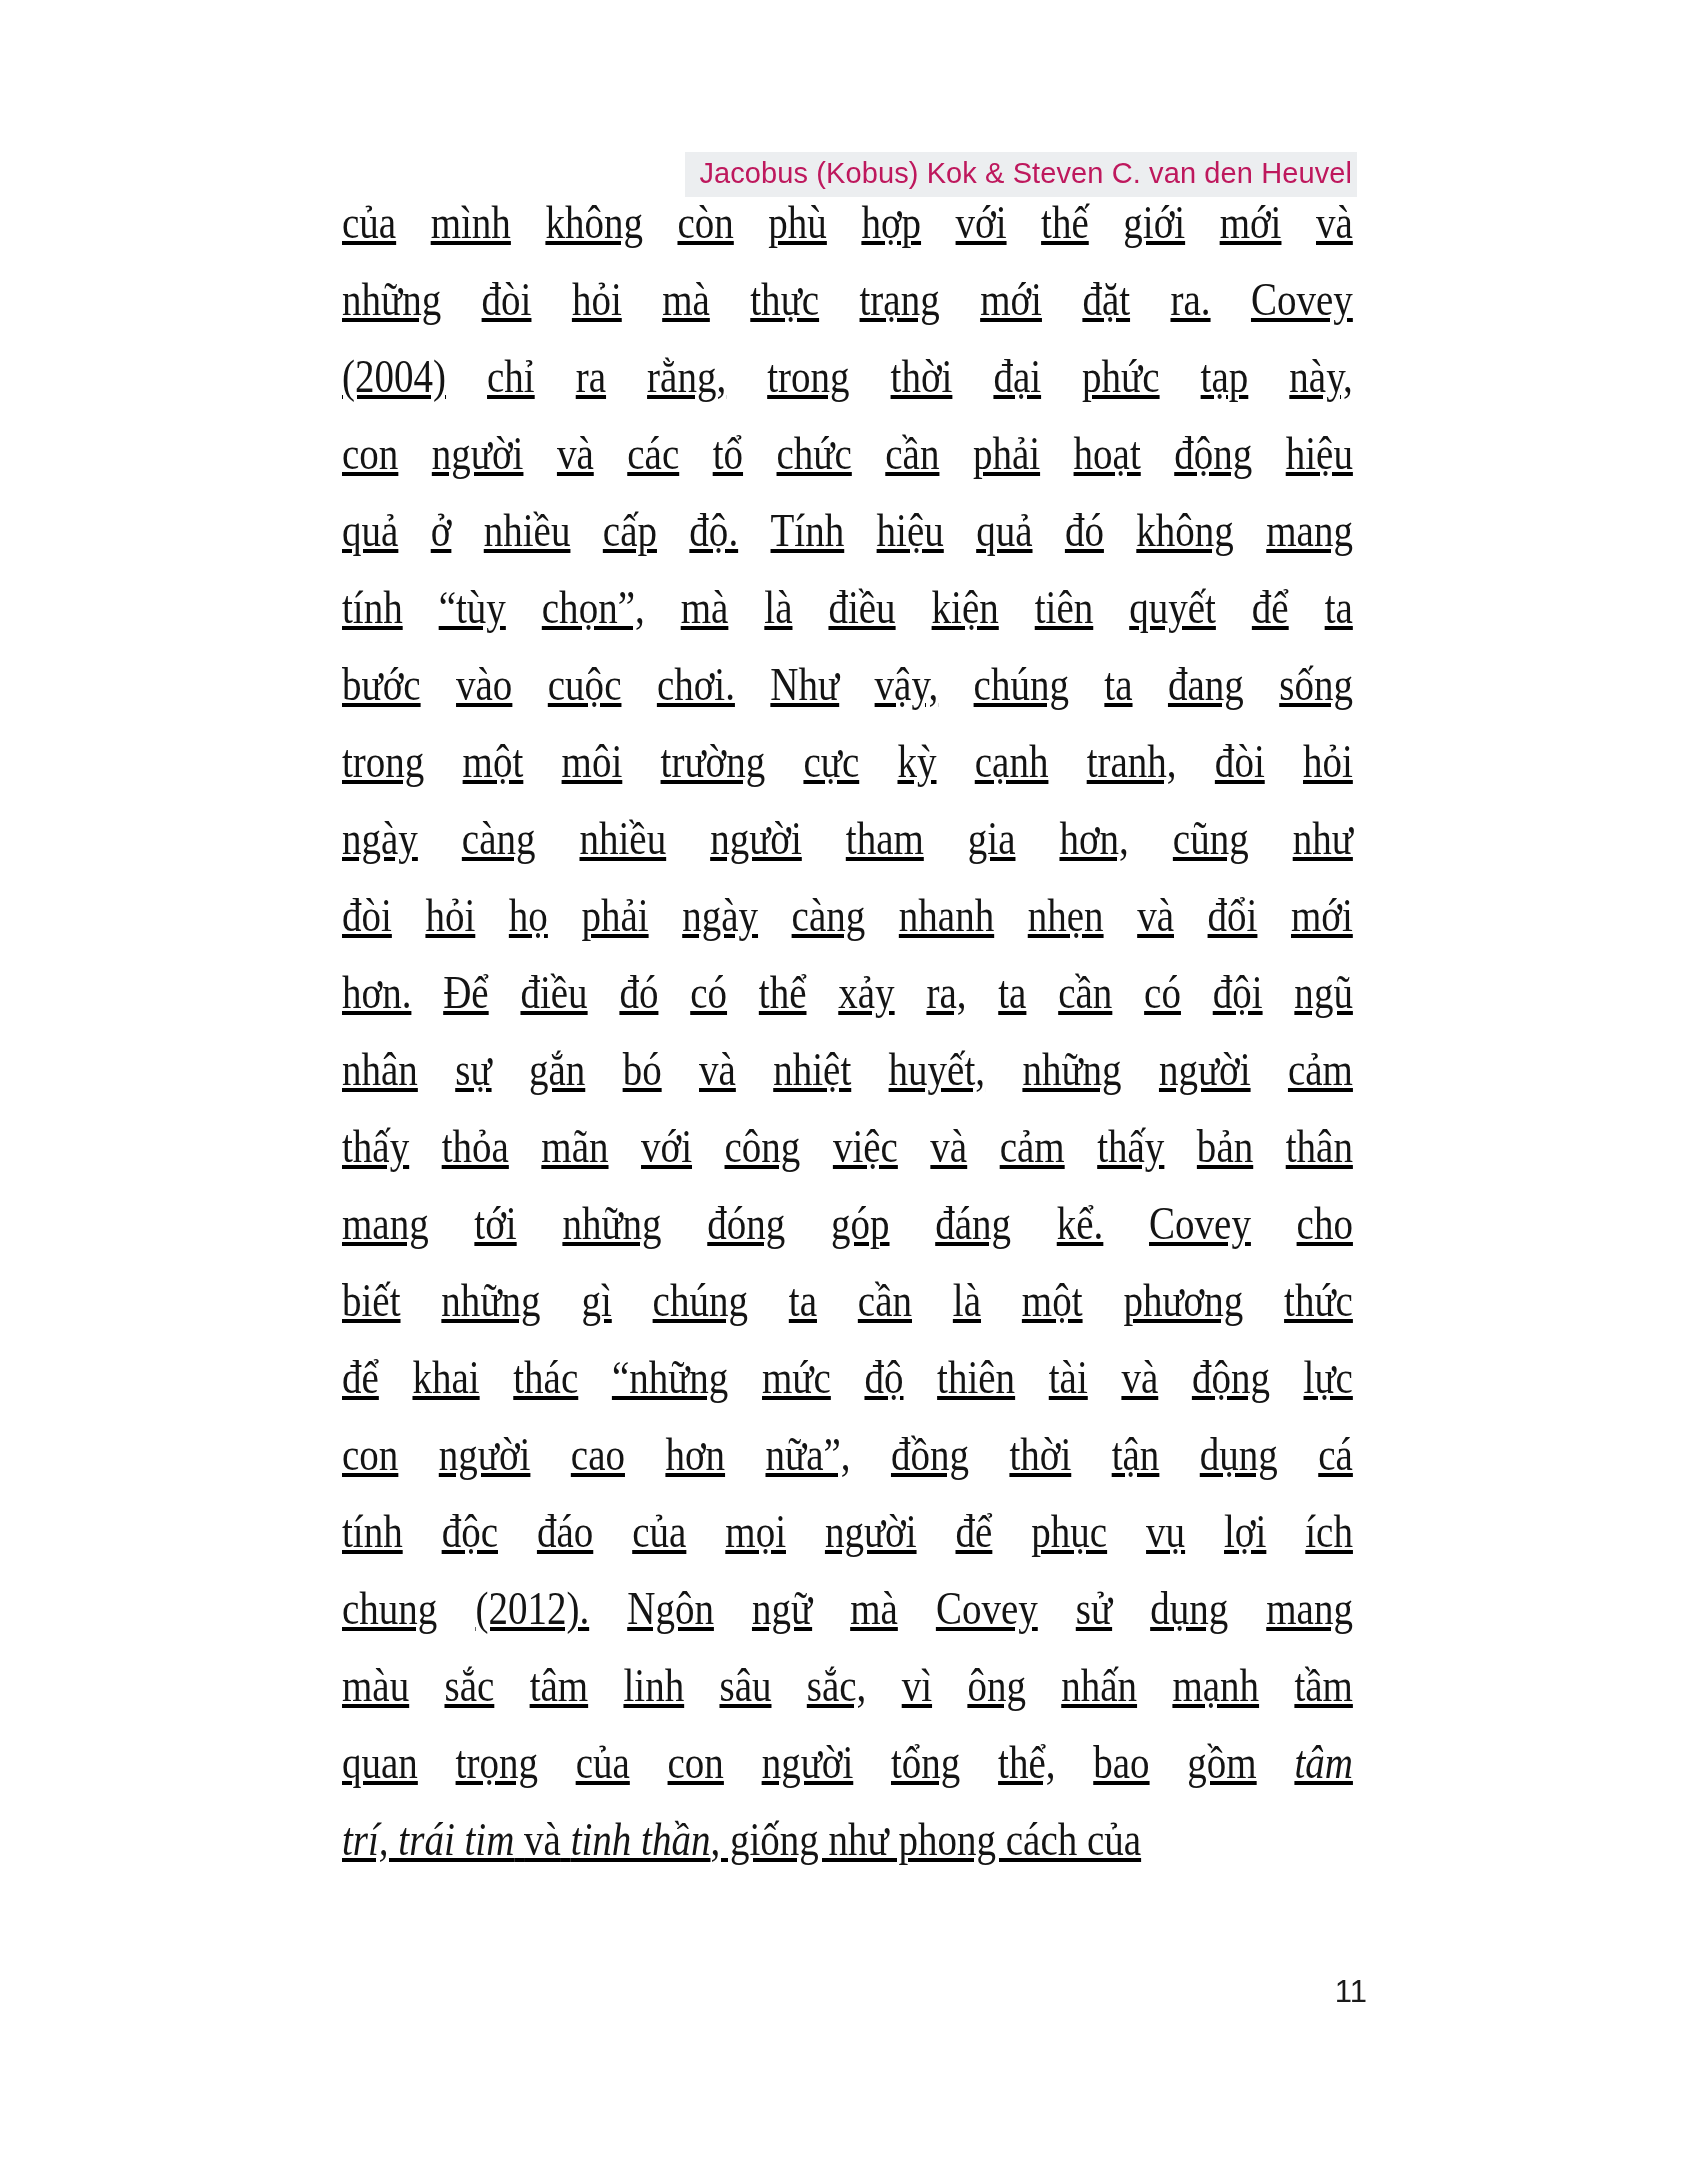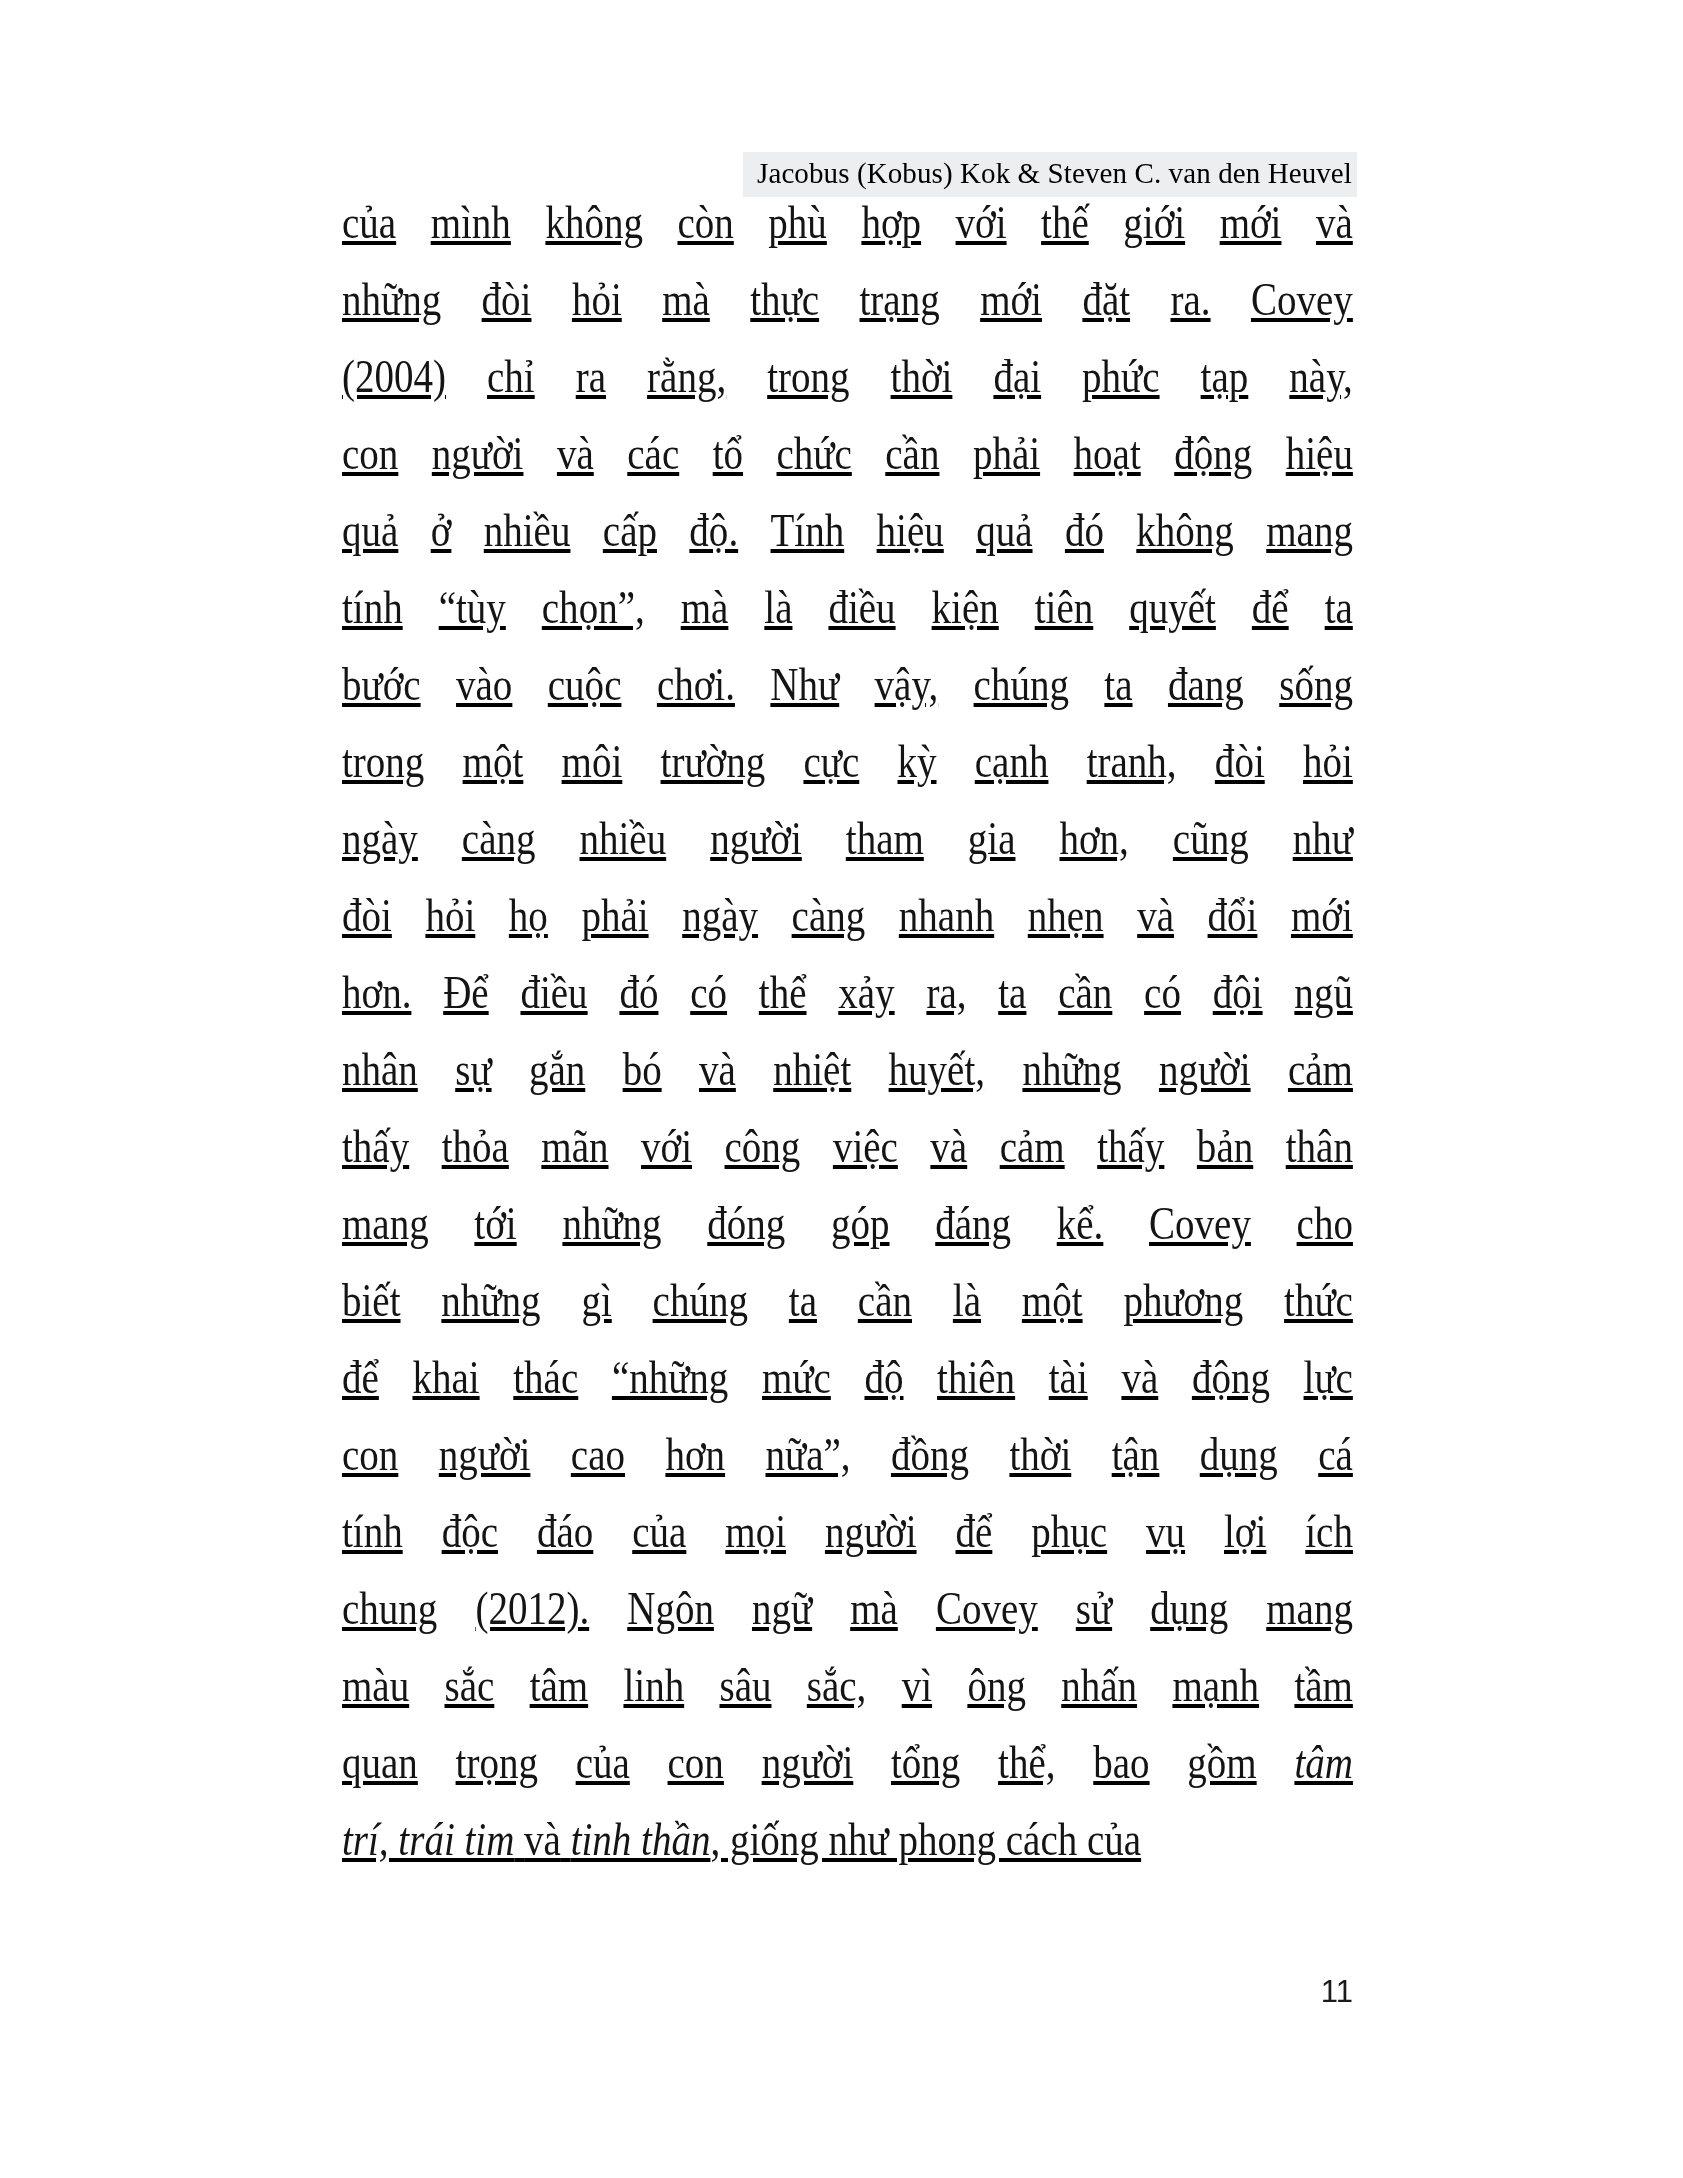--- a/index.html
+++ b/index.html
@@ -35,25 +35,25 @@
     display: flex;
     justify-content: flex-end;
     align-items: center;
   }
   #running-header .hdr-band {
     background: #eceef0;
     padding: 7px 5px 9px 14px;
     line-height: 1;
   }
   #running-header .hdr-text {
-    font-family: Liberation Serif, serif;
+    font-family: Liberation Sans, sans-serif;
     font-size: 29px;
     font-weight: 400;
     letter-spacing: 0.1px;
-    color: #000000;
+    color: #be185d;
     white-space: nowrap;
   }
 
   
   #body-text {
     position: absolute;
     left: 342px;
     top: 184px;
     width: 1011px;
     text-decoration: underline;
@@ -80,21 +80,21 @@
     white-space: pre;
   }
   .text-line.last {
     display: block;
   }
   .ital { font-style: italic; }
 
   
   #folio {
     position: absolute;
-    left: 342px;
+    left: 356px;
     top: 1974px;
     width: 1011px;
     text-align: right;
     font-family: "Liberation Sans", "DejaVu Sans", sans-serif;
     font-size: 31px;
     color: #1a1a1a;
   }
 </style>
 </head>
 <body>

